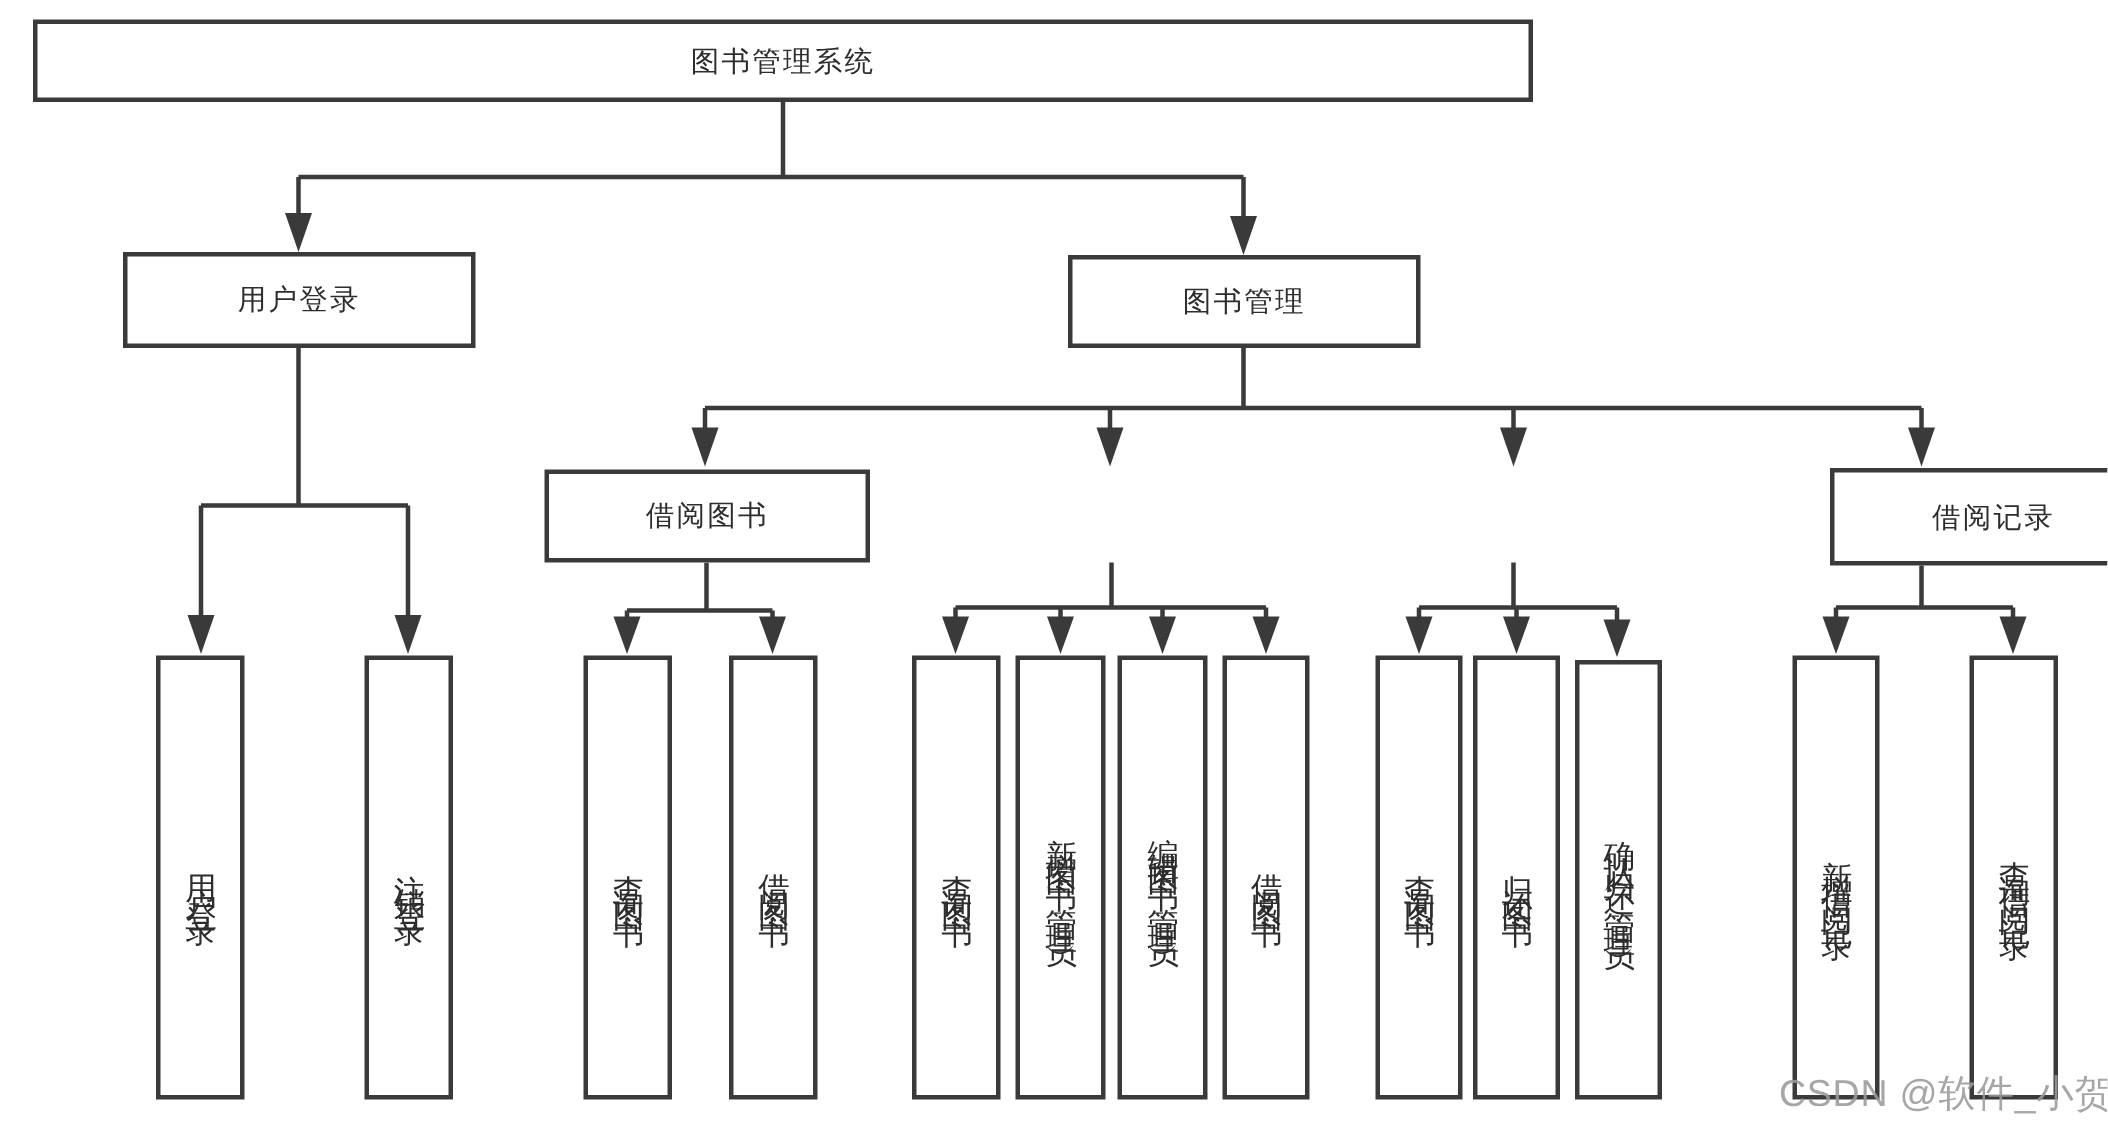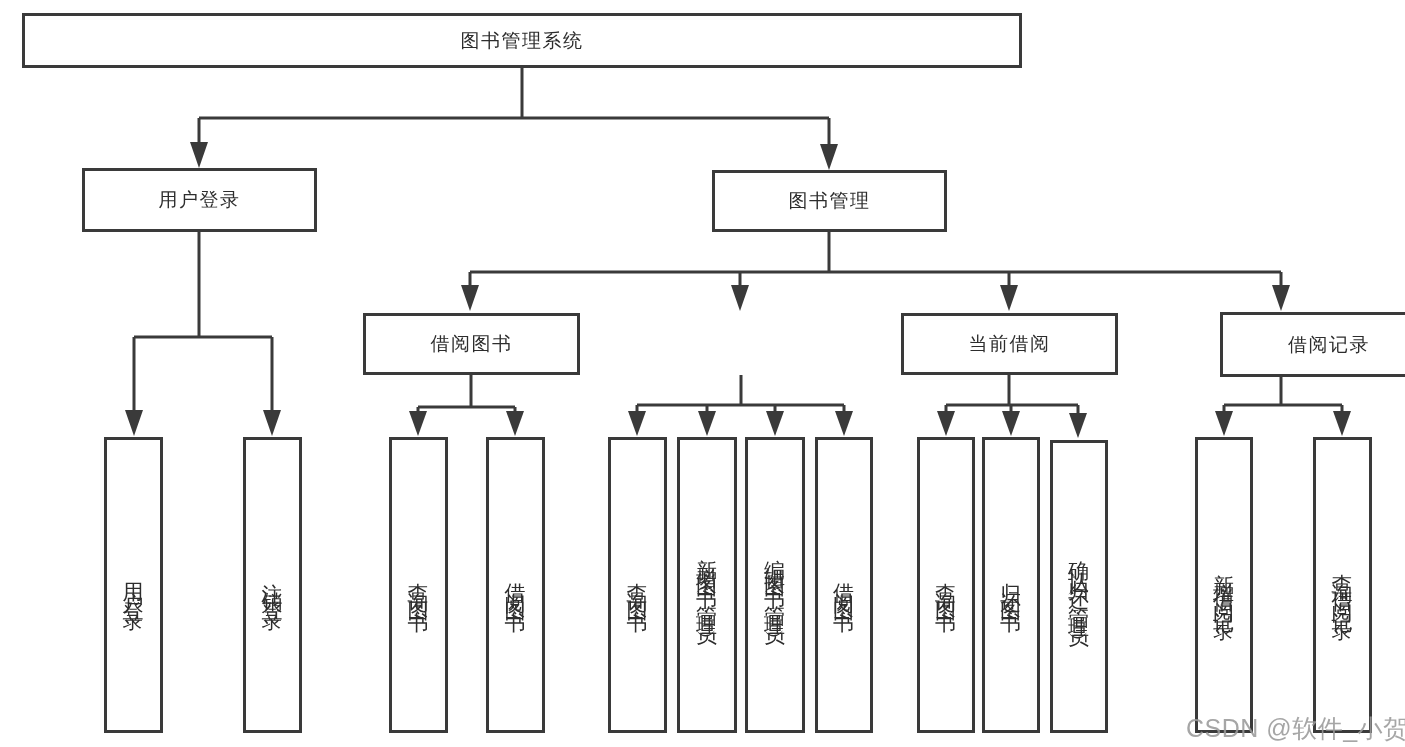--- a/index.html
+++ b/index.html
@@ -94,21 +94,20 @@
       <polygon points="1333,411 1351,411 1342,436"></polygon>
     </g>
   </svg>
 
   <div class="node h-node" style="left:22px; top:13px; width:1000px; height:55px;">图书管理系统</div>
 
   <div class="node h-node" style="left:82px; top:168px; width:235px; height:64px;">用户登录</div>
   <div class="node h-node" style="left:712px; top:170px; width:235px; height:62px;">图书管理</div>
 
   <div class="node h-node" style="left:363px; top:313px; width:217px; height:62px;">借阅图书</div>
-  <div class="node h-node" style="left:901px; top:313px; width:217px; height:62px;">当前借阅</div>
   <div class="node h-node" style="left:1172px; top:312px; width:218px; height:65px;margin-left:48px;">借阅记录</div>
 
   <div class="node v-node" style="left:104px; top:437px; width:59px; height:296px;">用户登录</div>
   <div class="node v-node" style="left:243px; top:437px; width:59px; height:296px;">注销登录</div>
 
   <div class="node v-node" style="left:389px; top:437px; width:59px; height:296px;">查询图书</div>
   <div class="node v-node" style="left:486px; top:437px; width:59px; height:296px;">借阅图书</div>
 
   <div class="node v-node" style="left:608px; top:437px; width:59px; height:296px;">查询图书</div>
   <div class="node v-node" style="left:677px; top:437px; width:60px; height:296px;">新增图书（管理员）</div>

